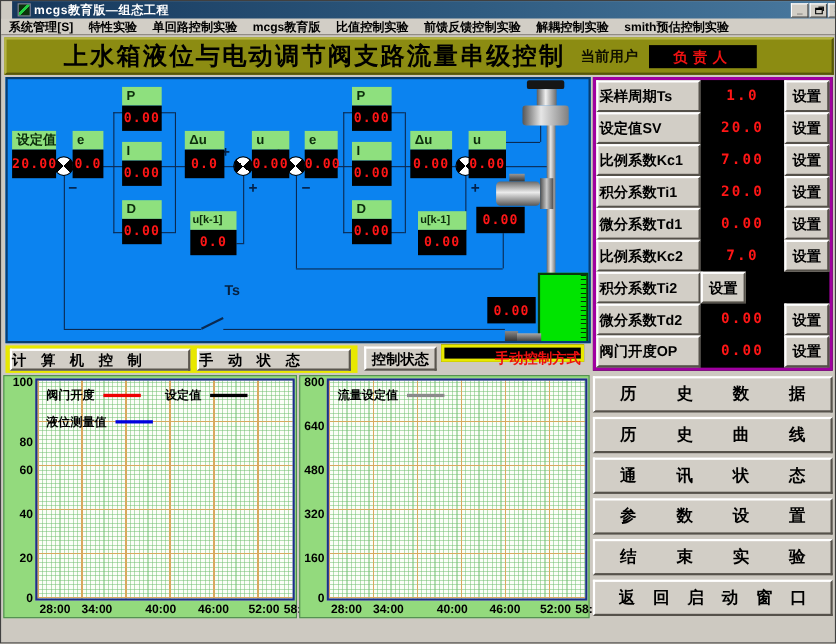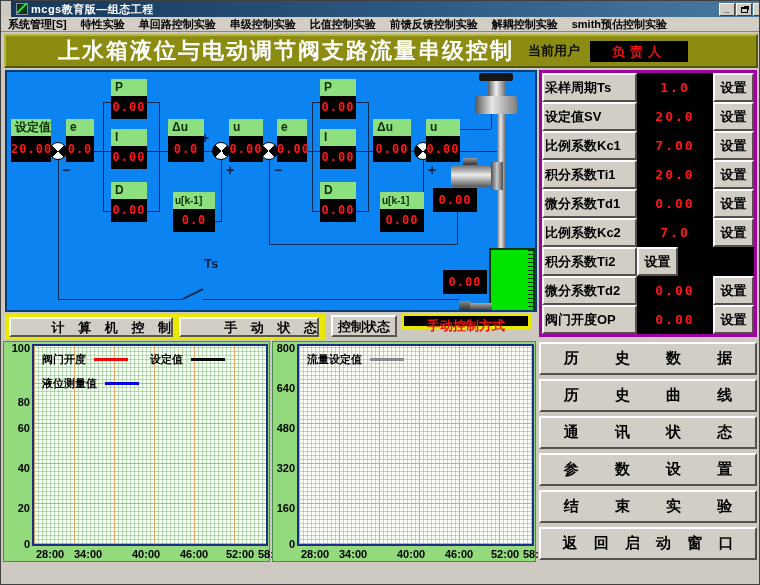--- a/index.html
+++ b/index.html
@@ -20,21 +20,21 @@
   .restore-glyph { display:block; width:7px; height:6px; border:1px solid #000; border-top-width:2px; margin:2px auto 0; background:#d2cec6; box-shadow:2px -2px 0 -1px #000; }
 
   
   .menubar { position:absolute; left:0; top:16px; width:760px; height:15px; background:#d2cec6;
     border-bottom:1px solid #8a867e; display:flex; align-items:center; font-size:11px; color:#000; }
   .menu-item { padding:0 7px; white-space:nowrap;font-weight:bold; }
 
   
   .header { position:absolute; left:3px; top:33px; width:754px; height:34px; background:#8c8c12;
     border:2px solid; border-color:#b4b440 #55550a #55550a #b4b440; display:flex; align-items:center; }
-  .main-title { font-size:22px; font-weight:bold; color:#ffffff; letter-spacing:2px; margin-left:52px; white-space:nowrap; }
+  .main-title { font-size:22px; font-weight:bold; color:#000000; letter-spacing:2px; margin-left:52px; white-space:nowrap; }
   .user-label { font-size:13px; font-weight:bold; color:#101000; margin-left:14px; white-space:nowrap; }
   .user-value { width:98px; height:21px; background:#000; color:#ee1111; font-size:13px; font-weight:bold;
     letter-spacing:5px; text-align:center; line-height:21px; margin-left:10px; }
 
   
   .diagram { position:absolute; left:4px; top:69px; width:532px; height:242px; background:#0b83f0;
     border:2px solid #063c72; overflow:hidden; }
   .blk { position:absolute; }
   .blk-h { height:17px; background:#8ee07e; color:#0c2c0c; font-size:12px; font-weight:bold;
     line-height:17px; padding-left:4px; }
@@ -67,28 +67,28 @@
     border:2px solid #0a380a; }
   .tank-ruler { position:absolute; right:0; top:0; width:5px; height:100%;
     background:repeating-linear-gradient(180deg,#053005 0 1px,transparent 1px 4px); }
   .pump-a { position:absolute; left:452px; top:229px; width:12px; height:11px; background:linear-gradient(180deg,#888,#222); }
   .pump-b { position:absolute; left:463px; top:231px; width:22px; height:8px; background:linear-gradient(180deg,#aaa,#333); }
 
   
   .ctrlbar-left { position:absolute; left:4px; top:313px; width:320px; height:25px; background:#e8e800;
     display:flex; align-items:center; }
   .cbtn { height:20px; background:#d2cec6; border:2px solid; border-color:#fff #5a564e #5a564e #fff;
-    font-size:13px; font-weight:bold; color:#000; word-spacing:10px; text-align:right; }
+    font-size:13px; font-weight:bold; color:#000; word-spacing:10px; text-align:left;font-family:Liberation Serif, serif; }
   .cbtn.b1 { width:164px; margin-left:4px; }
   .cbtn.b2 { width:140px; margin-left:6px; }
   .status-label { position:absolute; left:330px; top:314px; width:66px; height:22px; background:#d2cec6;
     border:2px solid; border-color:#fff #5a564e #5a564e #fff; font-size:13px; font-weight:bold;
     text-align:center; line-height:19px; }
   .status-value { position:absolute; left:400px; top:312px; width:130px; height:16px; background:#000;
-    border:3px solid #e8e800; color:#ee1111; font-size:13px; font-weight:bold; text-align:center; line-height:20px; }
+    border:3px solid #e8e800; color:#ee1111; font-size:13px; font-weight:bold; text-align:right; line-height:20px; }
 
   
   .chart { position:absolute; top:340px; height:221px; background:#93da7d; border:1px solid #4f8a4f; }
   .chart-left  { left:2px;  width:267px; }
   .chart-right { left:271px; width:264px; }
   .ytick { position:absolute; width:26px; text-align:right; font-size:11px; font-weight:bold; color:#000; }
   .chart-right .ytick { width:22px; }
   .plot { position:absolute; top:2px; border:2px solid #1b2f86; background-color:#fbfef7;
     background-image:
       repeating-linear-gradient(0deg,#d9a85e 0 1px,transparent 1px 40px),
@@ -138,21 +138,21 @@
           <span class="restore-glyph"></span>
         </button>
       <button class="wbtn">×</button>
     </span>
   </div>
 
   <div class="menubar">
     <span class="menu-item">系统管理[S]</span>
     <span class="menu-item">特性实验</span>
     <span class="menu-item">单回路控制实验</span>
-    <span class="menu-item">串级控制实验</span>
+    <span class="menu-item">mcgs教育版</span>
     <span class="menu-item">比值控制实验</span>
     <span class="menu-item">前馈反馈控制实验</span>
     <span class="menu-item">解耦控制实验</span>
     <span class="menu-item">smith预估控制实验</span>
   </div>
 
   <div class="header">
     <span class="main-title">上水箱液位与电动调节阀支路流量串级控制</span>
     <span class="user-label">当前用户</span>
     <span class="user-value">负责人</span>

